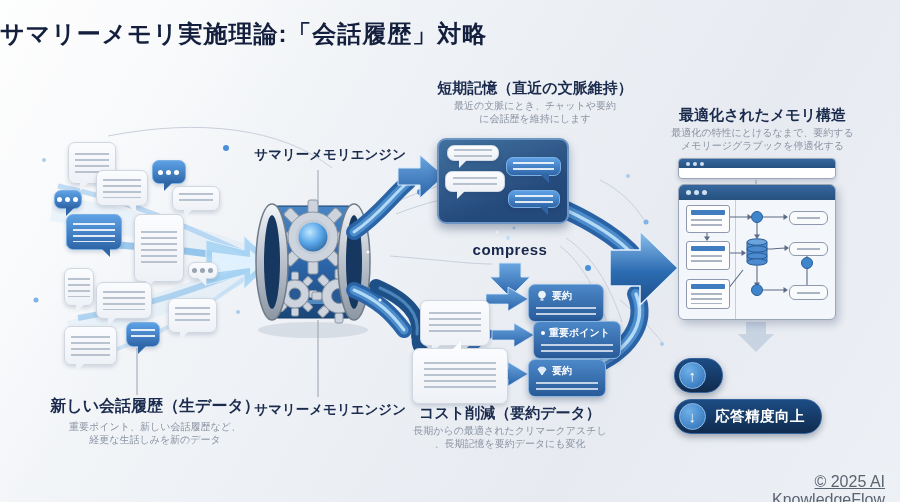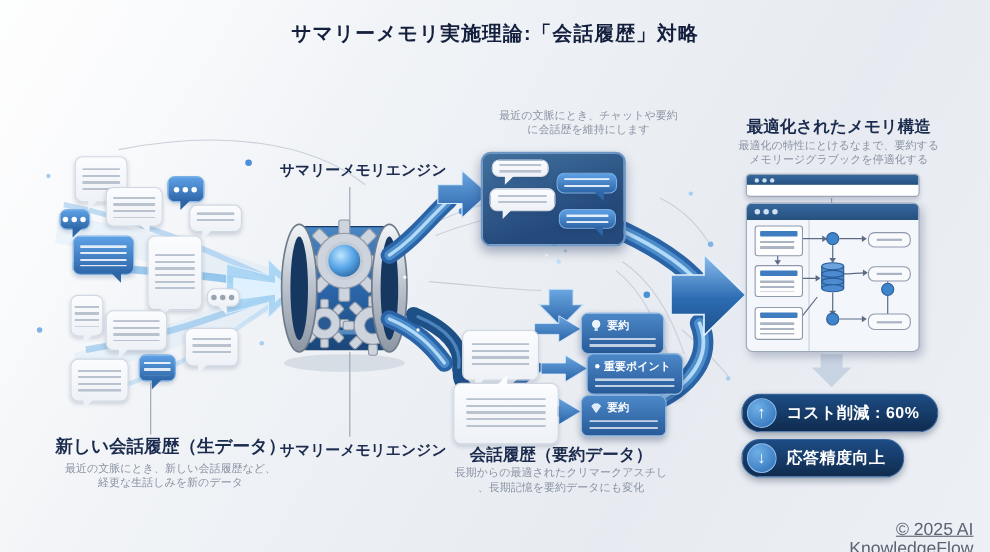--- a/index.html
+++ b/index.html
@@ -5,21 +5,21 @@
   html,body{margin:0;padding:0;background:#d8dde3;}
   #canvas{position:relative;width:900px;height:502px;overflow:hidden;
     font-family:"Liberation Sans","DejaVu Sans",sans-serif;
     background:linear-gradient(120deg,#fbfcfd 0%,#eef1f5 40%,#e7ebf1 70%,#edf0f5 100%);}
   .abs{position:absolute;}
   .bg-streak{position:absolute;left:-160px;top:-140px;width:520px;height:760px;
     background:linear-gradient(115deg,rgba(255,255,255,.95),rgba(255,255,255,0) 62%);
     transform:rotate(9deg);}
   #bgsvg{position:absolute;left:0;top:0;}
   
-  .title{left:0;top:18px;width:900px;text-align:center;font-size:18px;font-weight:800;
+  .title{left:0;top:18px;width:900px;text-align:left;font-size:24px;font-weight:800;
     color:#131f3d;letter-spacing:1px;}
   .sec-h{position:absolute;text-align:center;font-weight:800;color:#1b2b4d;}
   .sec-s{position:absolute;text-align:center;font-size:10px;color:#8a93a3;line-height:1.25;}
   .eng-lbl{position:absolute;text-align:right;font-size:13.5px;font-weight:800;color:#1b2b4d;}
   .compress{left:455px;top:241px;width:110px;text-align:center;font-size:15px;font-weight:800;
     color:#17264a;letter-spacing:.5px;}
   .copyright{left:700px;top:473px;width:185px;text-align:right;font-size:16px;color:#5b6471;text-decoration:underline;}
   
   .bub{position:absolute;border-radius:7px;box-shadow:0 2px 4px rgba(30,50,90,.18);}
   .bub.w{background:linear-gradient(180deg,#fbfcfe,#eef1f6);border:1px solid #d0d7e1;}
@@ -270,34 +270,36 @@
   <div class="bub b lines tl-br" style="left:66px;top:214px;width:54px;height:34px"></div>
   <div class="bub w lines tl-bl" style="left:134px;top:214px;width:48px;height:66px"></div>
   <div class="bub w dots tl-br" style="left:188px;top:262px;width:28px;height:15px"></div>
   <div class="bub w lines tl-bl" style="left:64px;top:268px;width:28px;height:36px"></div>
   <div class="bub w lines tl-bl" style="left:96px;top:282px;width:54px;height:35px"></div>
   <div class="bub w lines tl-bl" style="left:168px;top:298px;width:47px;height:33px"></div>
   <div class="bub b lines tl-bl" style="left:126px;top:322px;width:32px;height:23px"></div>
   <div class="bub w lines tl-bl" style="left:64px;top:326px;width:51px;height:37px"></div>
 
   <div class="sec-h" style="left:40px;top:396px;width:230px;font-size:16px">新しい会話履歴（生データ）</div>
-  <div class="sec-s" style="left:30px;top:421px;width:250px">最近の文脈にとき、新しい会話履歴など、</div>
+  <div class="sec-s" style="left:30px;top:421px;width:250px">重要ポイント、新しい会話履歴など、</div>
   <div class="sec-s" style="left:30px;top:434px;width:250px">経更な生話しみを新のデータ</div>
 
   <div class="eng-lbl" style="left:230px;top:146px;width:176px">サマリーメモリエンジン</div>
   <div class="eng-lbl" style="left:230px;top:401px;width:176px">サマリーメモリエンジン</div>
 
+  <div class="sec-h" style="left:415px;top:79px;width:240px;font-size:15px">短期記憶（直近の文脈維持）</div>
   <div class="sec-s" style="left:415px;top:113px;width:240px">に会話歴を維持にします</div>
   <div class="sec-s" style="left:415px;top:100px;width:240px">最近の文脈にとき、チャットや要約</div>
   <div class="abs stbox"></div>
   <div class="bub w lines tl-bl" style="left:447px;top:145px;width:50px;height:14px"></div>
   <div class="bub b lines tl-br" style="left:506px;top:157px;width:53px;height:17px"></div>
   <div class="bub w lines tl-bl" style="left:445px;top:171px;width:58px;height:19px"></div>
   <div class="bub b lines tl-br" style="left:508px;top:190px;width:50px;height:16px"></div>
 
+  <div class="abs compress">compress</div>
 
   <div class="bub w lines tl-bl" style="left:420px;top:300px;width:68px;height:44px"></div>
   <div class="bub w lines tl-t" style="left:412px;top:348px;width:94px;height:54px"></div>
 
   <div class="ibox" style="left:528px;top:284px;width:60px">
     <div class="irow">
       <svg width="12" height="12" viewBox="0 0 12 12">
           <circle cx="6" cy="4.6" r="3.4" fill="#eaf3fc" stroke="#fff" stroke-width=".8"></circle>
           <rect x="4.4" y="8.2" width="3.2" height="2.6" rx=".8" fill="#cfdef0"></rect>
         </svg>
@@ -312,21 +314,21 @@
   </div>
   <div class="ibox" style="left:528px;top:359px;width:62px">
     <div class="irow">
       <svg width="12" height="12" viewBox="0 0 12 12">
           <path d="M2 4.2 L4 2.2 H8 L10 4.2 L6 10 Z" fill="#dbe9f8" stroke="#fff" stroke-width=".8"></path>
         </svg>
       <span>要約</span>
     </div>
   </div>
 
-  <div class="sec-h" style="left:405px;top:404px;width:210px;font-size:15px">会話履歴（要約データ）</div>
+  <div class="sec-h" style="left:405px;top:404px;width:210px;font-size:15px">コスト削減（要約データ）</div>
   <div class="sec-s" style="left:400px;top:425px;width:220px">長期からの最適されたクリマークアスチし</div>
   <div class="sec-s" style="left:400px;top:438px;width:220px">、長期記憶を要約データにも変化</div>
 
   <div class="sec-h" style="left:660px;top:106px;width:205px;font-size:15px">最適化されたメモリ構造</div>
   <div class="sec-s" style="left:650px;top:140px;width:225px">メモリージグラブックを停適化する</div>
   <div class="sec-s" style="left:650px;top:127px;width:225px">最適化の特性にとけるなまで、要約する</div>
 
   <div class="abs wbar">
     <div class="whead">
       <span class="wdots"></span>
@@ -380,21 +382,20 @@
     <div class="wcard" style="left:7px;top:20px;height:26px"></div>
     <div class="wcard" style="left:7px;top:56px;height:27px"></div>
     <div class="wcard" style="left:7px;top:94px;height:28px"></div>
     <div class="wrb" style="left:110px;top:26px;height:12px"></div>
     <div class="wrb" style="left:110px;top:57px;height:12px"></div>
     <div class="wrb" style="left:110px;top:100px;height:13px"></div>
   </div>
 
   <div class="pill" style="left:674px;top:358px">
     <span class="pc">↑</span>
-    <span>コスト削減 : 60%</span>
   </div>
   <div class="pill" style="left:674px;top:399px">
     <span class="pc">↓</span>
     <span>応答精度向上</span>
   </div>
 
   <div class="abs copyright">© 2025 AI KnowledgeFlow</div>
 </div>
 
 </body></html>

